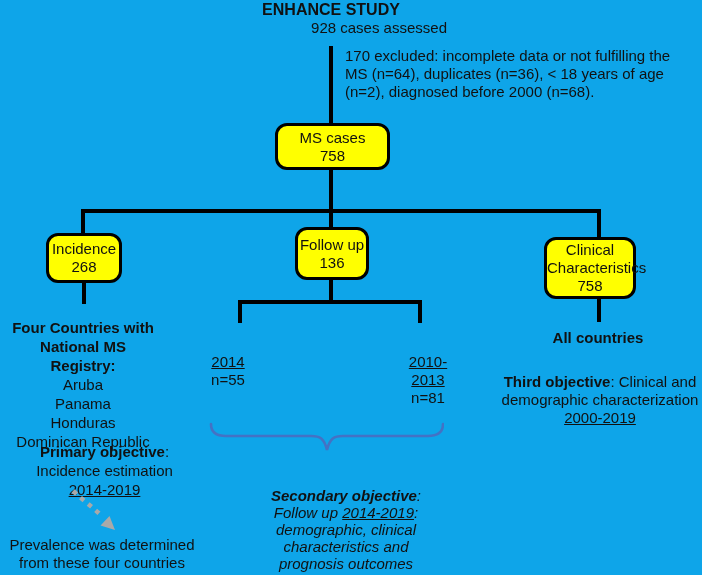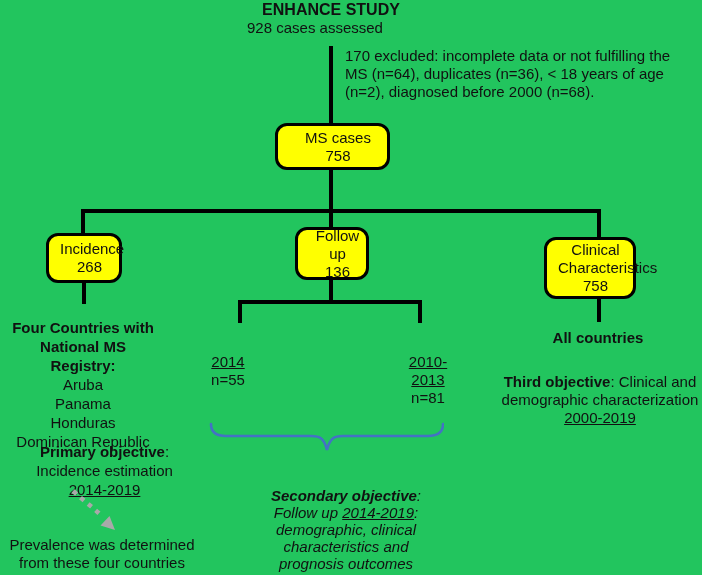--- a/index.html
+++ b/index.html
@@ -1,42 +1,42 @@
 <!DOCTYPE html>
 <html><head>
 <meta charset="utf-8">
 <style>
   html,body{margin:0;padding:0;background:#fff;}
   #canvas{
-    position:relative;width:702px;height:575px;background:#22c55e;
+    position:relative;width:702px;height:575px;background:#0ea5e9;
     font-family:"Liberation Sans",sans-serif;color:#111;overflow:hidden;
   }
   .abs{position:absolute;}
   .line{position:absolute;background:#000;}
   .ybox{
     position:absolute;background:#ffff00;border:3px solid #000;border-radius:12px;
     box-sizing:border-box;display:flex;flex-direction:column;justify-content:center;
-    text-align:center;font-size:15px;line-height:18px;padding-left:11px;
+    text-align:center;font-size:15px;line-height:18px;
   }
   .tc{text-align:center;}
   .b{font-weight:bold;}
   .u{text-decoration:underline;}
   .blk{display:block;}
   .fs15{font-size:15px;}
   .lh18{line-height:18px;}
   .lh19{line-height:19px;}
   .lh17{line-height:17px;}
 </style>
 </head>
 <body>
 
 <div id="canvas">
 
   <div class="abs tc b" style="left:231px;top:1px;width:200px;font-size:16px;">ENHANCE STUDY</div>
-  <div class="abs tc fs15" style="left:215px;top:19px;width:200px;">928 cases assessed</div>
+  <div class="abs tc fs15" style="left:247px;top:19px;width:200px;text-align:right;">928 cases assessed</div>
 
   <div class="line" style="left:329px;top:46px;width:4px;height:77px;"></div>
 
   <div class="abs fs15 lh18" style="left:345px;top:47px;width:365px;">
     <span class="blk">170 excluded: incomplete data or not fulfilling the</span>
     <span class="blk">MS (n=64), duplicates (n=36), &lt; 18 years of age</span>
     <span class="blk">(n=2), diagnosed before 2000 (n=68).</span>
   </div>
 
   <div class="ybox" style="left:275px;top:123px;width:115px;height:47px;">

